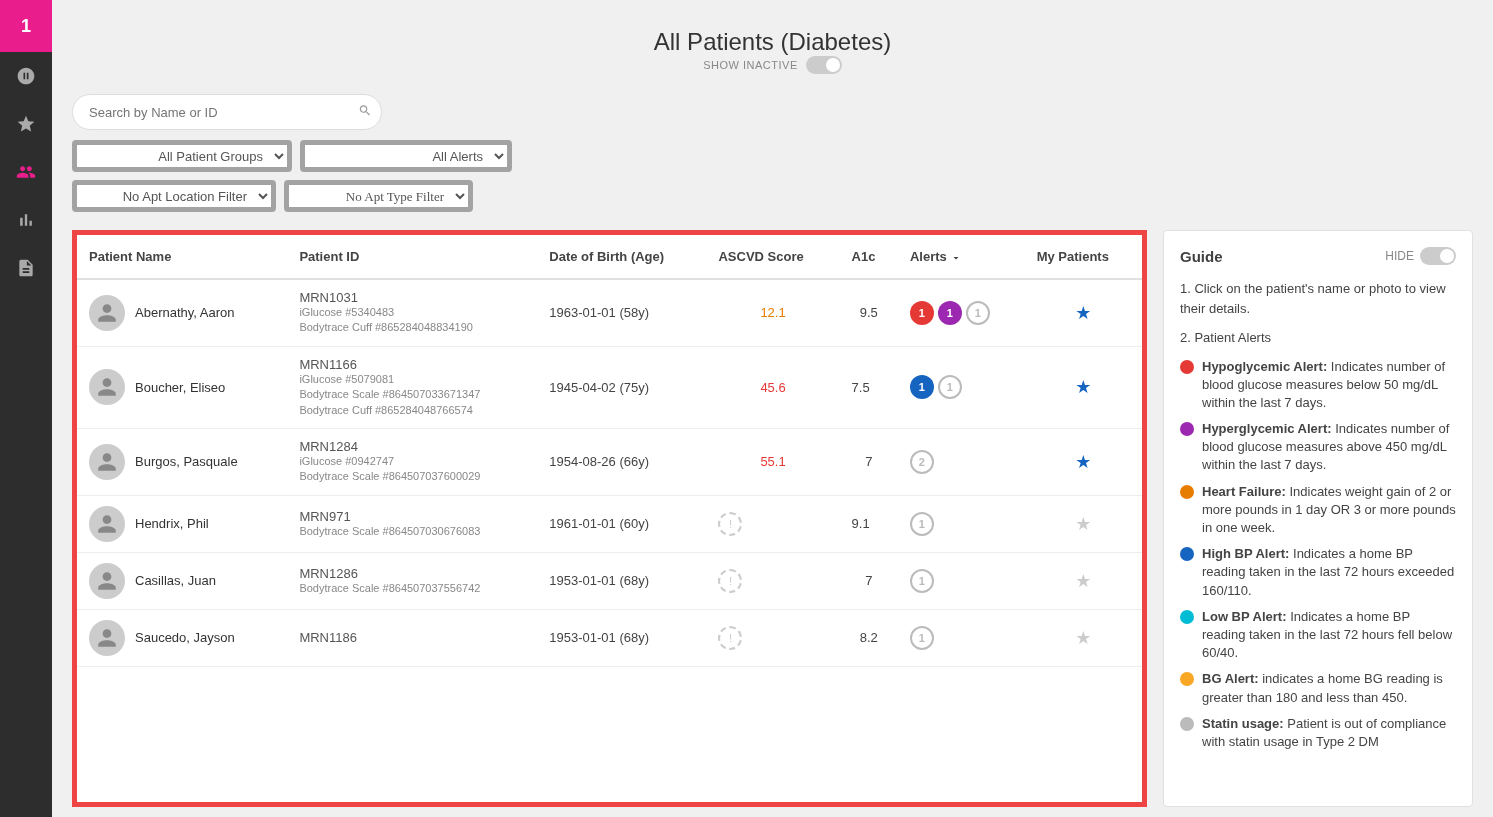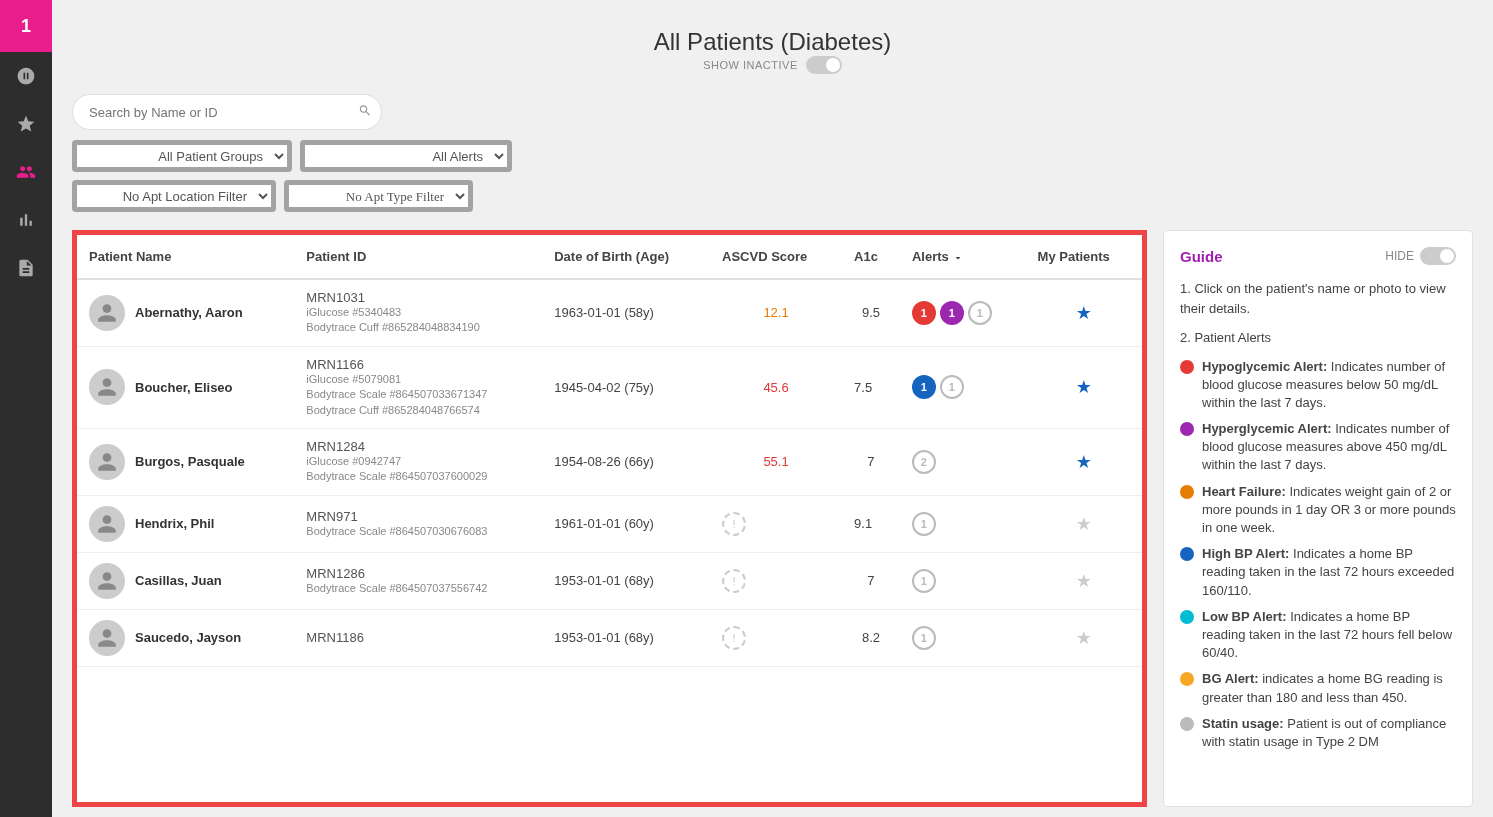--- a/index.html
+++ b/index.html
@@ -198,21 +198,21 @@
       height: 36px;
       border-radius: 50%;
       background: #ccc;
       display: flex;
       align-items: center;
       justify-content: center;
       color: #888;
       flex-shrink: 0;
     }
     .patient-name {
-      font-weight: 700;
+      font-weight: 400;
       color: #333;
     }
 
     .patient-id-cell .mrn {
       font-weight: 500;
       color: #555;
     }
     .patient-id-cell .device {
       font-size: 11px;
       color: #888;
@@ -274,21 +274,21 @@
     }
     .guide-header {
       display: flex;
       align-items: center;
       justify-content: space-between;
       margin-bottom: 14px;
     }
     .guide-title {
       font-size: 15px;
       font-weight: 600;
-      color: #a21caf;
+      color: #404040;
     }
     .hide-toggle {
       display: flex;
       align-items: center;
       gap: 6px;
       font-size: 12px;
       color: #888;
     }
     .alert-legend {
       list-style: none;

